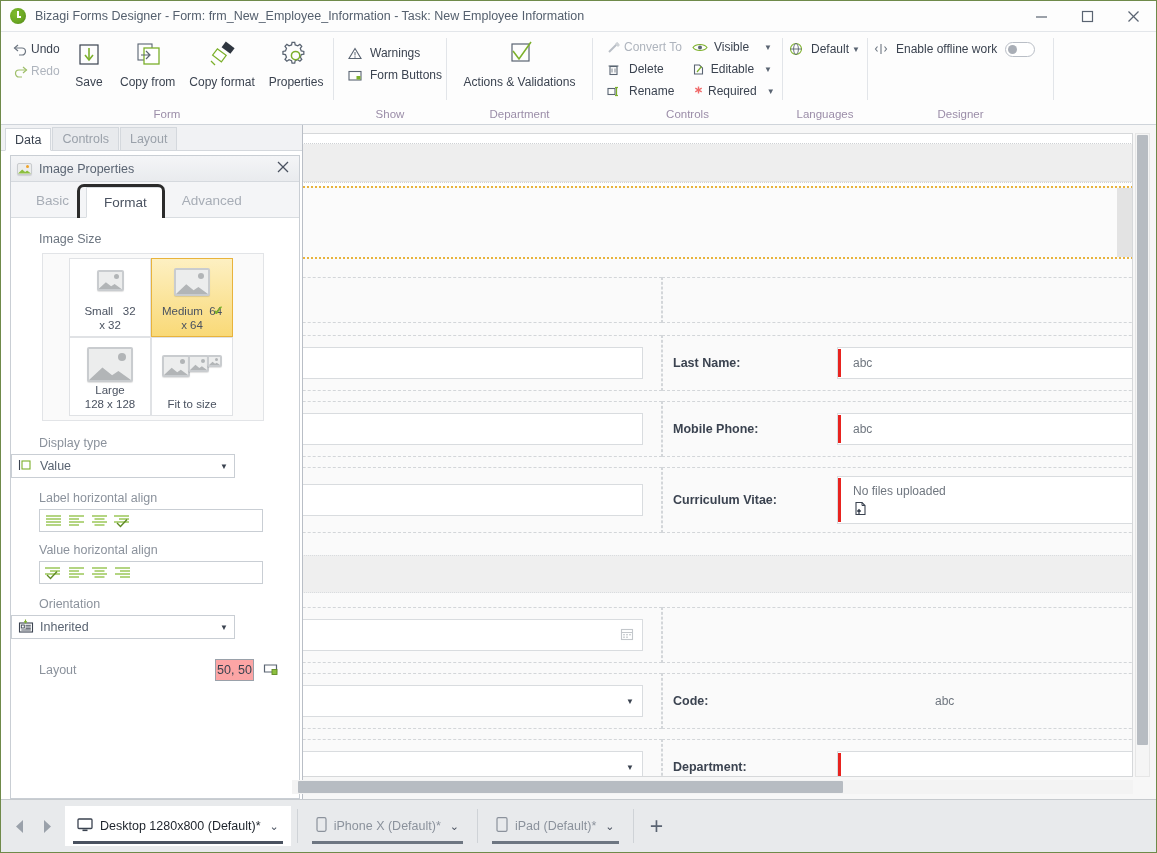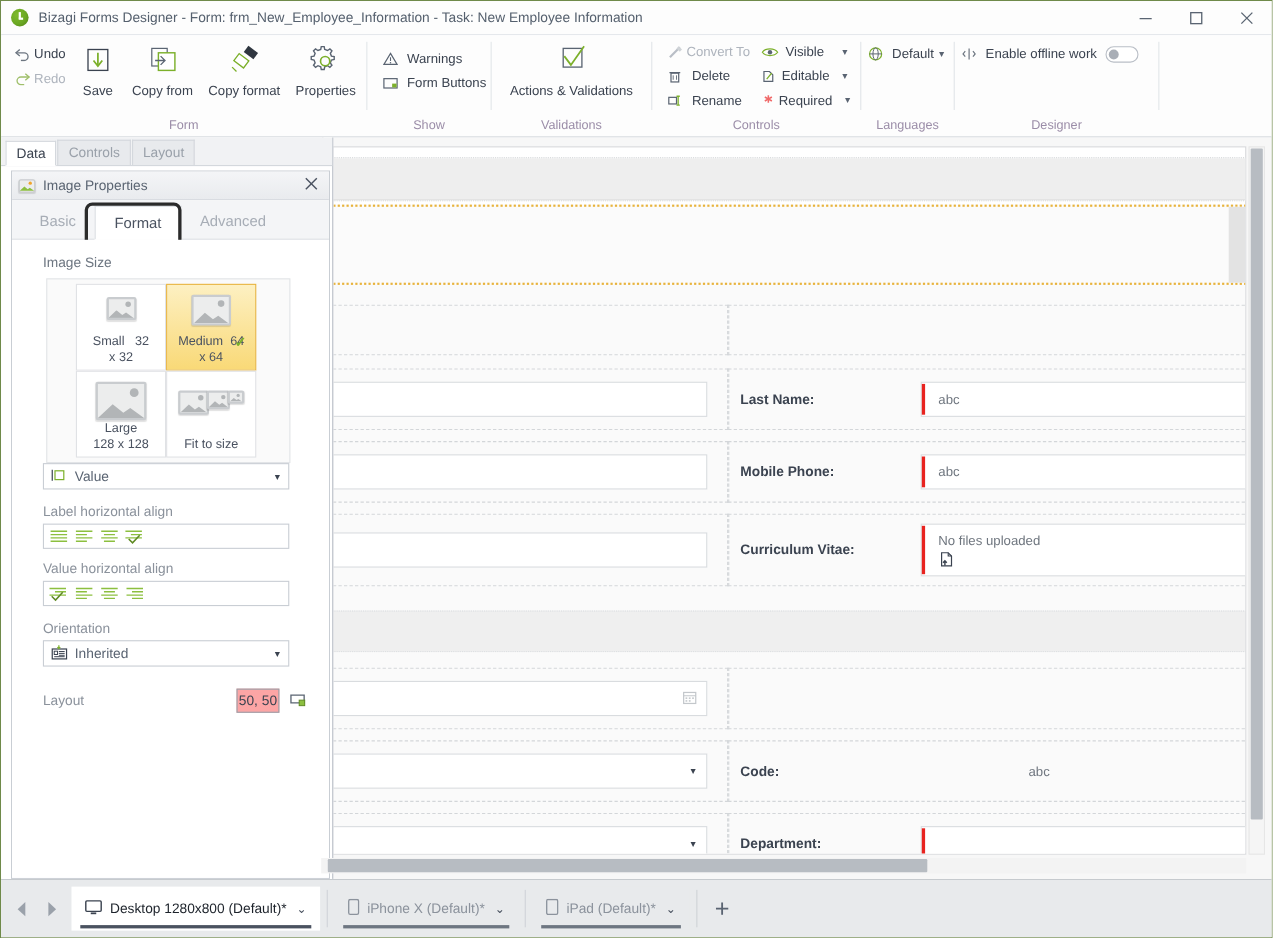--- a/index.html
+++ b/index.html
@@ -109,21 +109,21 @@
   .stile .chk { position:absolute; right:8px; top:44px; color:#7cb02b; font-size:13px;
      font-weight:bold; }
 
   .ph { background:#eceded; border:2px solid #c9cccf; border-radius:2px; position:relative;
      box-shadow:0 1px 1px rgba(0,0,0,.12); }
   .ph .sun { position:absolute; border-radius:50%; background:#b2b5b7; }
   .ph .mtn { position:absolute; left:0; bottom:0; width:100%; height:56%;
      background:#b2b5b7;
      clip-path:polygon(0% 100%, 32% 28%, 55% 72%, 70% 48%, 100% 100%); }
 
-  .inputrow { margin-left:28px; width:224px; height:24px; border:1px solid #c9ced4;
+  .inputrow { width:224px; height:24px; border:1px solid #c9ced4;
      background:#fff; display:flex; align-items:center; padding:0 6px; }
   .inputrow .val { font-size:12.5px; color:#5a6472; margin-left:6px; }
   .inputrow .dd { margin-left:auto; font-size:8px; color:#3b4350; }
   .alignbox { margin-left:28px; width:224px; height:23px; border:1px solid #c9ced4;
      background:#fff; display:flex; align-items:center; padding:0 3px; gap:2px; }
   .alignbtn { width:21px; height:19px; display:flex; align-items:center; justify-content:center;
      position:relative; }
 
   .layoutrow { display:flex; align-items:center; margin-left:28px; width:240px; margin-top:10px; }
   .layoutrow .ll { font-size:12.5px; color:#8b929c; }
@@ -327,21 +327,21 @@
         <div class="bigbtn">
           <span class="ic">
             <svg width="32" height="30" viewBox="0 0 32 30">
               <rect x="8" y="3" width="17" height="17" fill="none" stroke="#5a6472" stroke-width="1.2"></rect>
               <path d="M9 10 L15 18 L27 1" fill="none" stroke="#7cb02b" stroke-width="1.6"></path>
             </svg>
           </span>
           <span class="lb">Actions &amp; Validations</span>
         </div>
       </div>
-      <div class="glabel">Validations</div>
+      <div class="glabel">Department</div>
     </div>
     <div class="rsep"></div>
 
     <div class="rgroup" style="width:189px">
       <div class="gbody" style="padding-top:2px;">
         <div class="smallcol" style="width:93px; padding-left:8px;">
           <div class="smbtn">
             <span class="ic">
               <svg width="14" height="13" viewBox="0 0 14 13">
                   <path d="M2 11 L11 2" stroke="#b9bec6" stroke-width="2"></path>
@@ -683,20 +683,21 @@
                       <i class="sun" style="width:3px;height:3px;right:2px;top:1px;"></i>
                       <i class="mtn"></i>
                     </span>
                 </span>
                 <span class="slab">Fit to size</span>
               </div>
 
             </div>
           </div>
 
+          <div class="fieldlabel" style="margin-top:15px">Display type</div>
           <div class="inputrow">
             <span>
               <svg width="16" height="12" viewBox="0 0 16 12">
                   <line x1="1.5" y1="1" x2="1.5" y2="11" stroke="#3b4350" stroke-width="1.1"></line>
                   <rect x="4" y="2" width="8" height="8" fill="none" stroke="#7cb02b" stroke-width="1.1"></rect>
                 </svg>
             </span>
             <span class="val">Value</span>
             <span class="dd">▼</span>
           </div>

